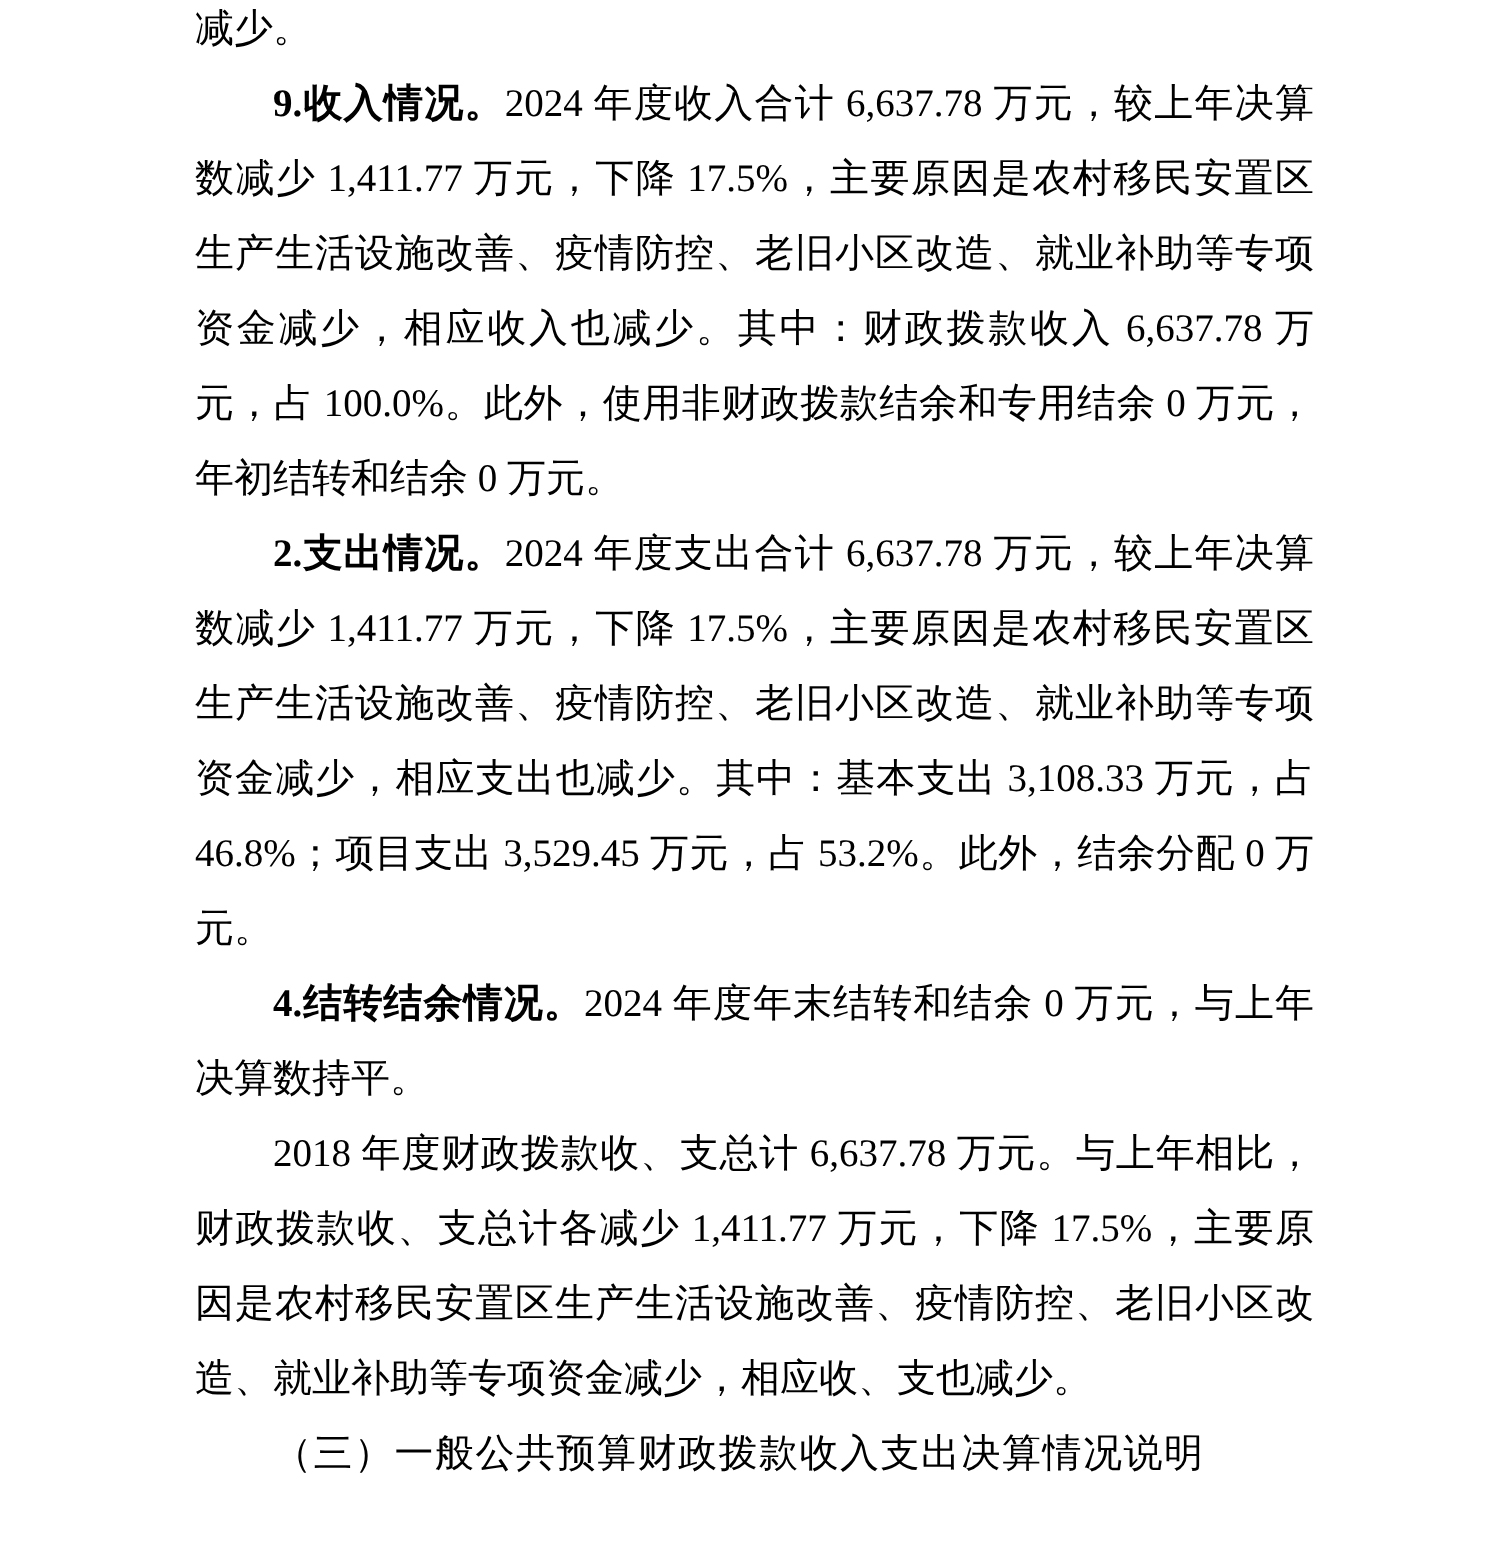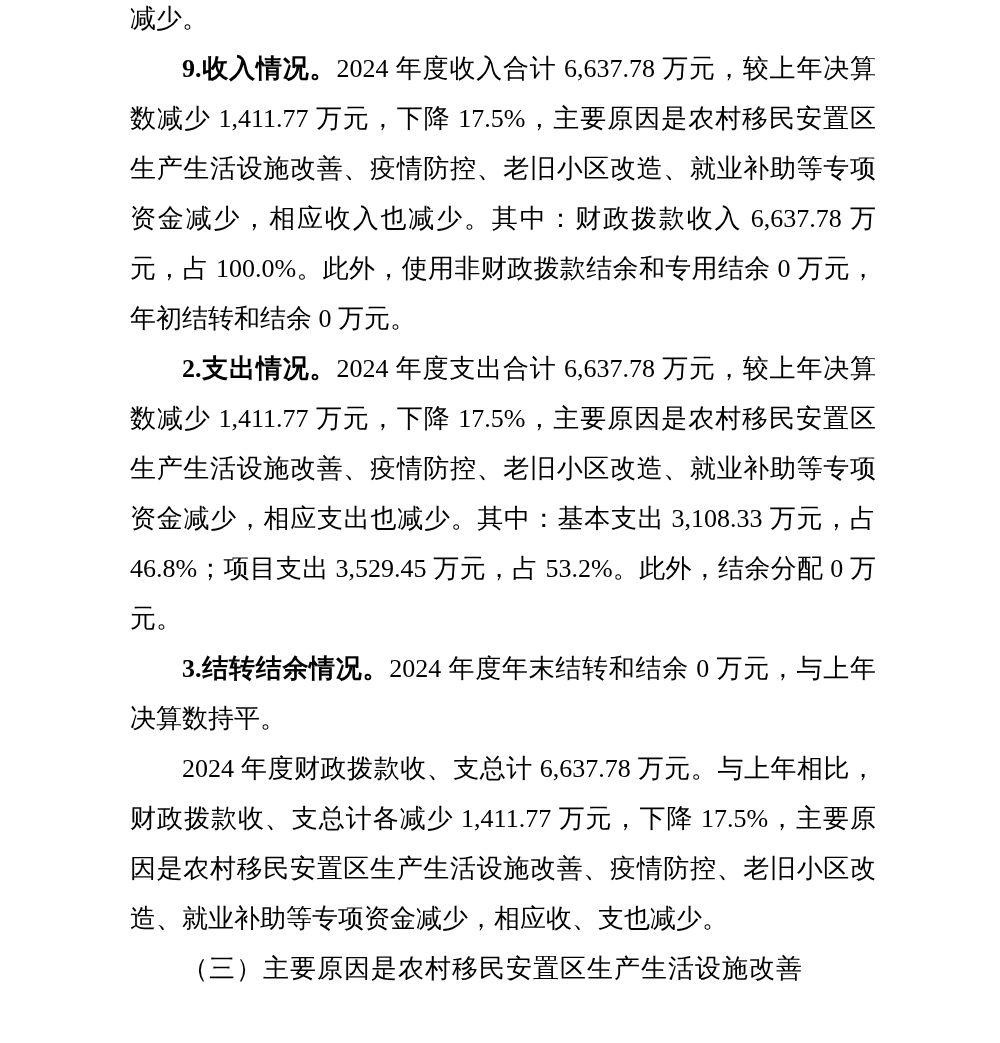--- a/index.html
+++ b/index.html
@@ -51,25 +51,25 @@
 
   <p class="para-indent">
     <span class="lead-bold">9.收入情况。</span><span>2024 年度收入合计 6,637.78 万元，较上年决算数减少 1,411.77 万元，下降 17.5%，主要原因是农村移民安置区生产生活设施改善、疫情防控、老旧小区改造、就业补助等专项资金减少，相应收入也减少。其中：财政拨款收入 6,637.78 万元，占 100.0%。此外，使用非财政拨款结余和专用结余 0 万元，年初结转和结余 0 万元。</span>
   </p>
 
   <p class="para-indent">
     <span class="lead-bold">2.支出情况。</span><span>2024 年度支出合计 6,637.78 万元，较上年决算数减少 1,411.77 万元，下降 17.5%，主要原因是农村移民安置区生产生活设施改善、疫情防控、老旧小区改造、就业补助等专项资金减少，相应支出也减少。其中：基本支出 3,108.33 万元，占 46.8%；项目支出 3,529.45 万元，占 53.2%。此外，结余分配 0 万元。</span>
   </p>
 
   <p class="para-indent">
-    <span class="lead-bold">3.结转结余情况。</span><span>2024 年度年末结转和结余 0 万元，与上年决算数持平。</span>
+    <span class="lead-bold">4.结转结余情况。</span><span>2024 年度年末结转和结余 0 万元，与上年决算数持平。</span>
   </p>
 
 
   <p class="para-indent">
-    <span>2024 年度财政拨款收、支总计 6,637.78 万元。与上年相比，财政拨款收、支总计各减少 1,411.77 万元，下降 17.5%，主要原因是农村移民安置区生产生活设施改善、疫情防控、老旧小区改造、就业补助等专项资金减少，相应收、支也减少。</span>
+    <span>2018 年度财政拨款收、支总计 6,637.78 万元。与上年相比，财政拨款收、支总计各减少 1,411.77 万元，下降 17.5%，主要原因是农村移民安置区生产生活设施改善、疫情防控、老旧小区改造、就业补助等专项资金减少，相应收、支也减少。</span>
   </p>
 
   <p class="heading-kaiti">
-    <span>（三）主要原因是农村移民安置区生产生活设施改善</span>
+    <span>（三）一般公共预算财政拨款收入支出决算情况说明</span>
   </p>
 
 </div>
 
 </body></html>

